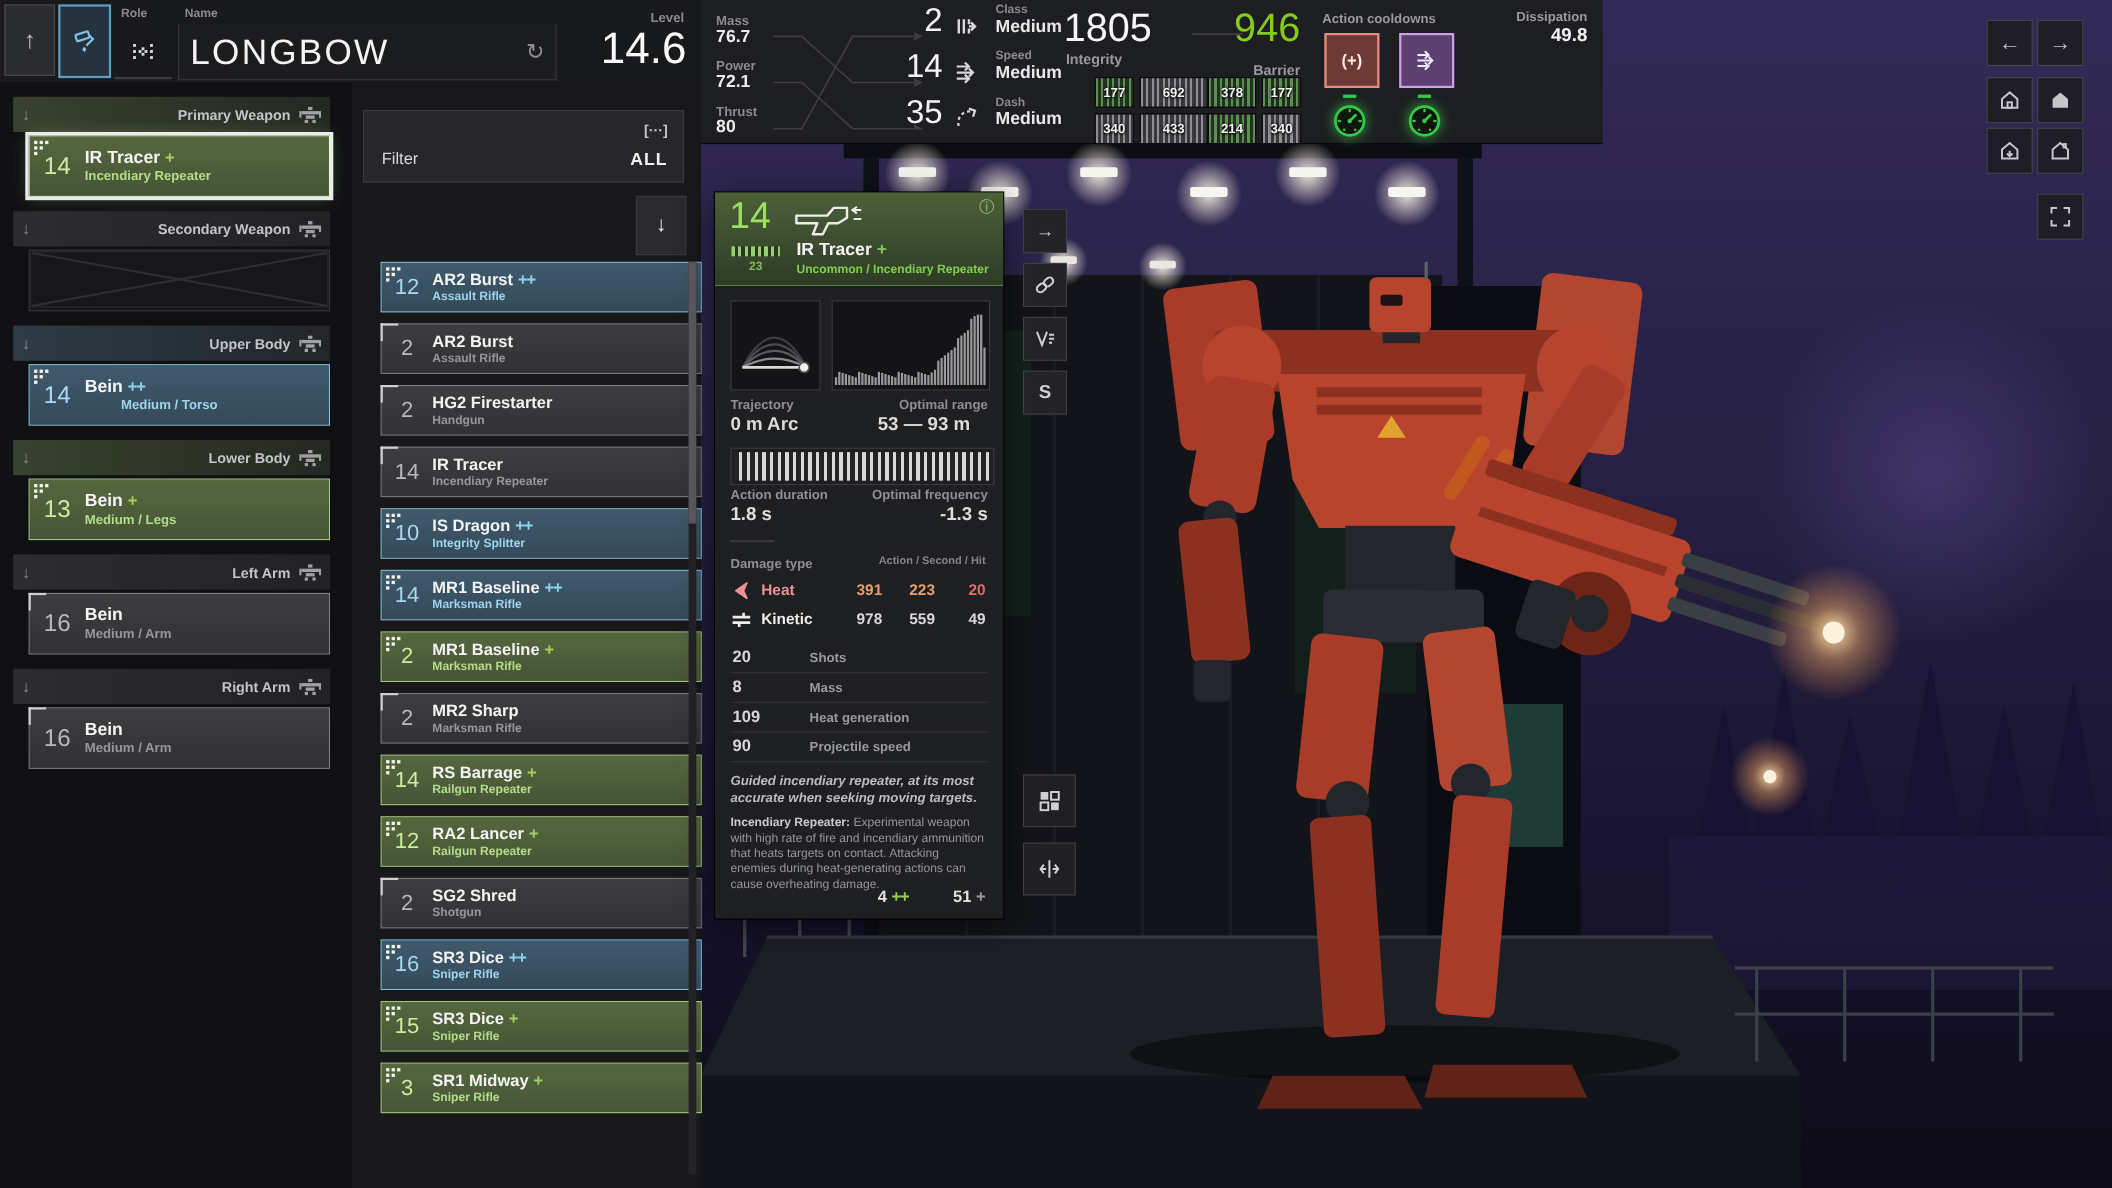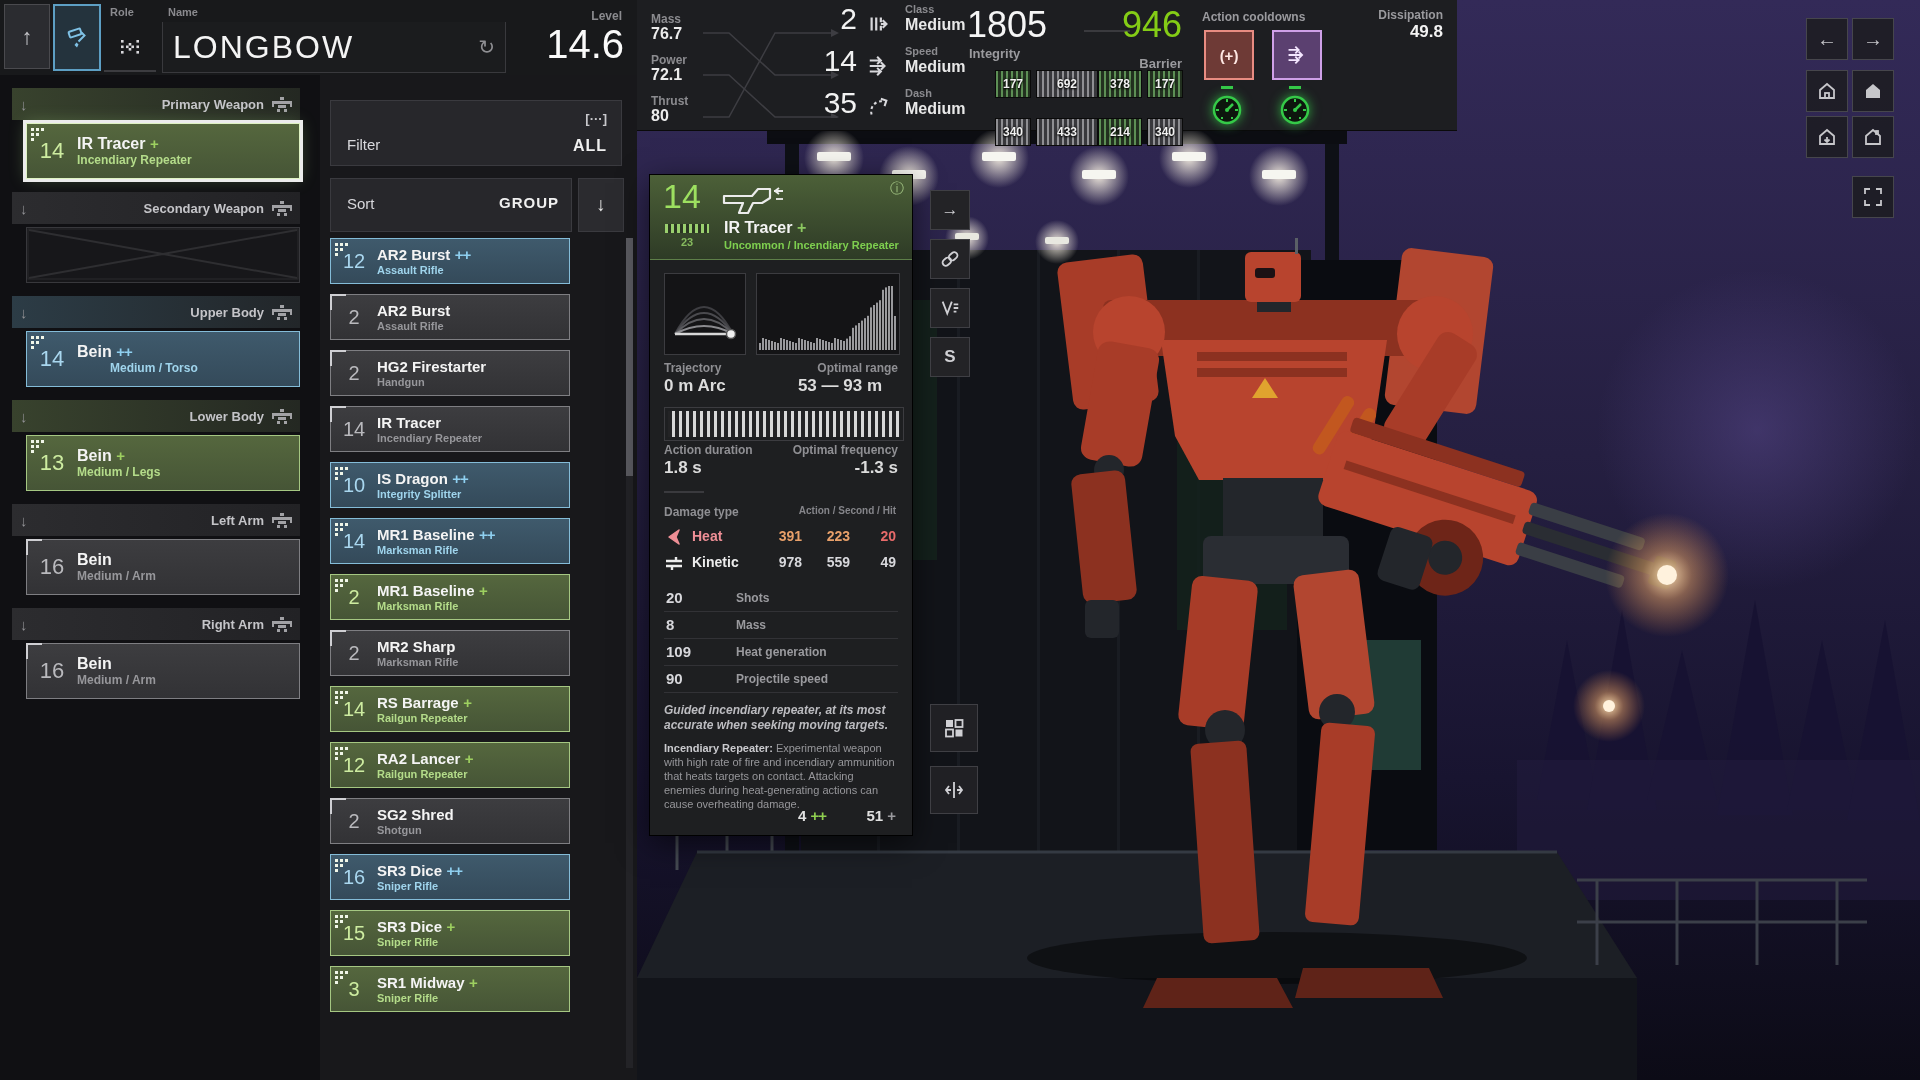--- a/index.html
+++ b/index.html
@@ -36,21 +36,21 @@
   .out-icon{position:absolute;left:230px;color:#d8d8dc;}
   .out-label{position:absolute;left:268px;font-size:11px;font-weight:bold;color:#8b8b8f;}
   .out-rating{position:absolute;left:268px;font-size:16px;font-weight:bold;color:#e8e8e8;}
 
   #integrity-value{left:330px;top:4px;font-size:36px;color:#f5f5f5;}
   #vitals-line{left:447px;top:30px;width:46px;height:2px;background:#3a3a3e;}
   #barrier-value{left:440px;top:4px;width:105px;text-align:right;font-size:36px;color:#84cc16;}
   #integrity-label{left:332px;top:46px;font-size:13px;font-weight:bold;color:#9a9a9e;}
   #barrier-label{left:440px;top:56px;width:105px;text-align:right;font-size:13px;font-weight:bold;color:#9a9a9e;}
   #blocks{left:358px;top:70px;width:190px;}
-  .blk-row{display:flex;margin-bottom:20px;}
+  .blk-row{display:flex;margin-bottom:5px;}
   .blk{height:26px;border:1px solid #0a0a0a;display:flex;align-items:center;justify-content:center;
        font-size:12px;font-weight:bold;color:#f2f2f2;text-shadow:0 0 3px #000,0 1px 2px #000;}
   .blk.barrier{background:repeating-linear-gradient(90deg,#5d8f55 0 2px,#22301f 2px 5px);}
   .blk.integrity{background:repeating-linear-gradient(90deg,#8f8f93 0 2px,#38383c 2px 5px);}
   .blk.narrow{width:34px;} .blk.mid{width:60px;} .blk.midr{width:42px;} .blk.gap{margin-left:5px;}
 
   #cooldowns-label{left:565px;top:10px;font-size:12px;font-weight:bold;color:#9a9a9e;}
   .cd-btn{position:absolute;width:46px;height:46px;top:30px;display:flex;align-items:center;justify-content:center;cursor:pointer;}
   #cd-red{left:567px;background:#6e3a36;border:2px solid #e88c82;color:#ffe8e4;font-size:15px;font-weight:bold;}
   #cd-purple{left:635px;background:#5b4070;border:2px solid #cfa0e8;color:#f4e6ff;}
@@ -100,21 +100,21 @@
   .panelbox{position:absolute;background:#27272b;border:1px solid #3a3a3f;}
   #filter-box{left:10px;top:25px;width:290px;height:64px;cursor:pointer;}
   #filter-label{position:absolute;left:16px;bottom:12px;font-size:15px;color:#d8d8dc;}
   #filter-badge{position:absolute;right:14px;top:10px;font-size:13px;font-weight:bold;color:#c8c8cc;}
   #filter-value{position:absolute;right:14px;bottom:10px;font-size:16px;font-weight:bold;letter-spacing:1px;color:#f0f0f0;}
   #sort-box{left:10px;top:103px;width:240px;height:52px;cursor:pointer;}
   #sort-label{position:absolute;left:16px;top:16px;font-size:15px;color:#d8d8dc;}
   #sort-value{position:absolute;right:12px;top:15px;font-size:15px;font-weight:bold;letter-spacing:1px;color:#f0f0f0;}
   #sort-dir{left:258px;top:103px;width:44px;height:52px;background:#2b2b2f;border:1px solid #3a3a3f;
             color:#e8e8e8;display:flex;align-items:center;justify-content:center;font-size:19px;font-weight:bold;cursor:pointer;}
-  #weapon-list{position:absolute;left:10px;top:163px;width:240px;}
+  #weapon-list{position:absolute;left:26px;top:163px;width:292px;}
   #weapon-list .card{margin:0 0 10px 0;height:44px;}
   #weapon-list .num{width:46px;font-size:20px;}
   #weapon-list .nm{font-size:15px;}
   #weapon-list .sub{font-size:11px;}
   #list-scroll{left:306px;top:163px;width:7px;height:830px;background:#232327;}
   #list-thumb{position:absolute;left:0;top:0;width:7px;height:238px;background:#5a5a60;cursor:pointer;}
 
   
   #detail{left:650px;top:175px;width:262px;height:660px;background:#1e1f21;
           box-shadow:0 0 0 1px #000,0 8px 30px rgba(0,0,0,.6);}
@@ -697,24 +697,20 @@
 
       </div>
     </div>
 
   <div class="abs" id="browser">
     <div class="panelbox" id="filter-box">
       <span id="filter-label">Filter</span>
       <span id="filter-badge">[···]</span>
       <span id="filter-value">ALL</span>
     </div>
-    <div class="panelbox" id="sort-box">
-      <span id="sort-label">Sort</span>
-      <span id="sort-value">GROUP</span>
-    </div>
     <div class="abs" id="sort-dir">
       <span>↓</span>
     </div>
     <div id="weapon-list">
 
         <div class="card t-blue">
           <span class="dots"></span>
 
           <span class="num">12</span>
           <span>

